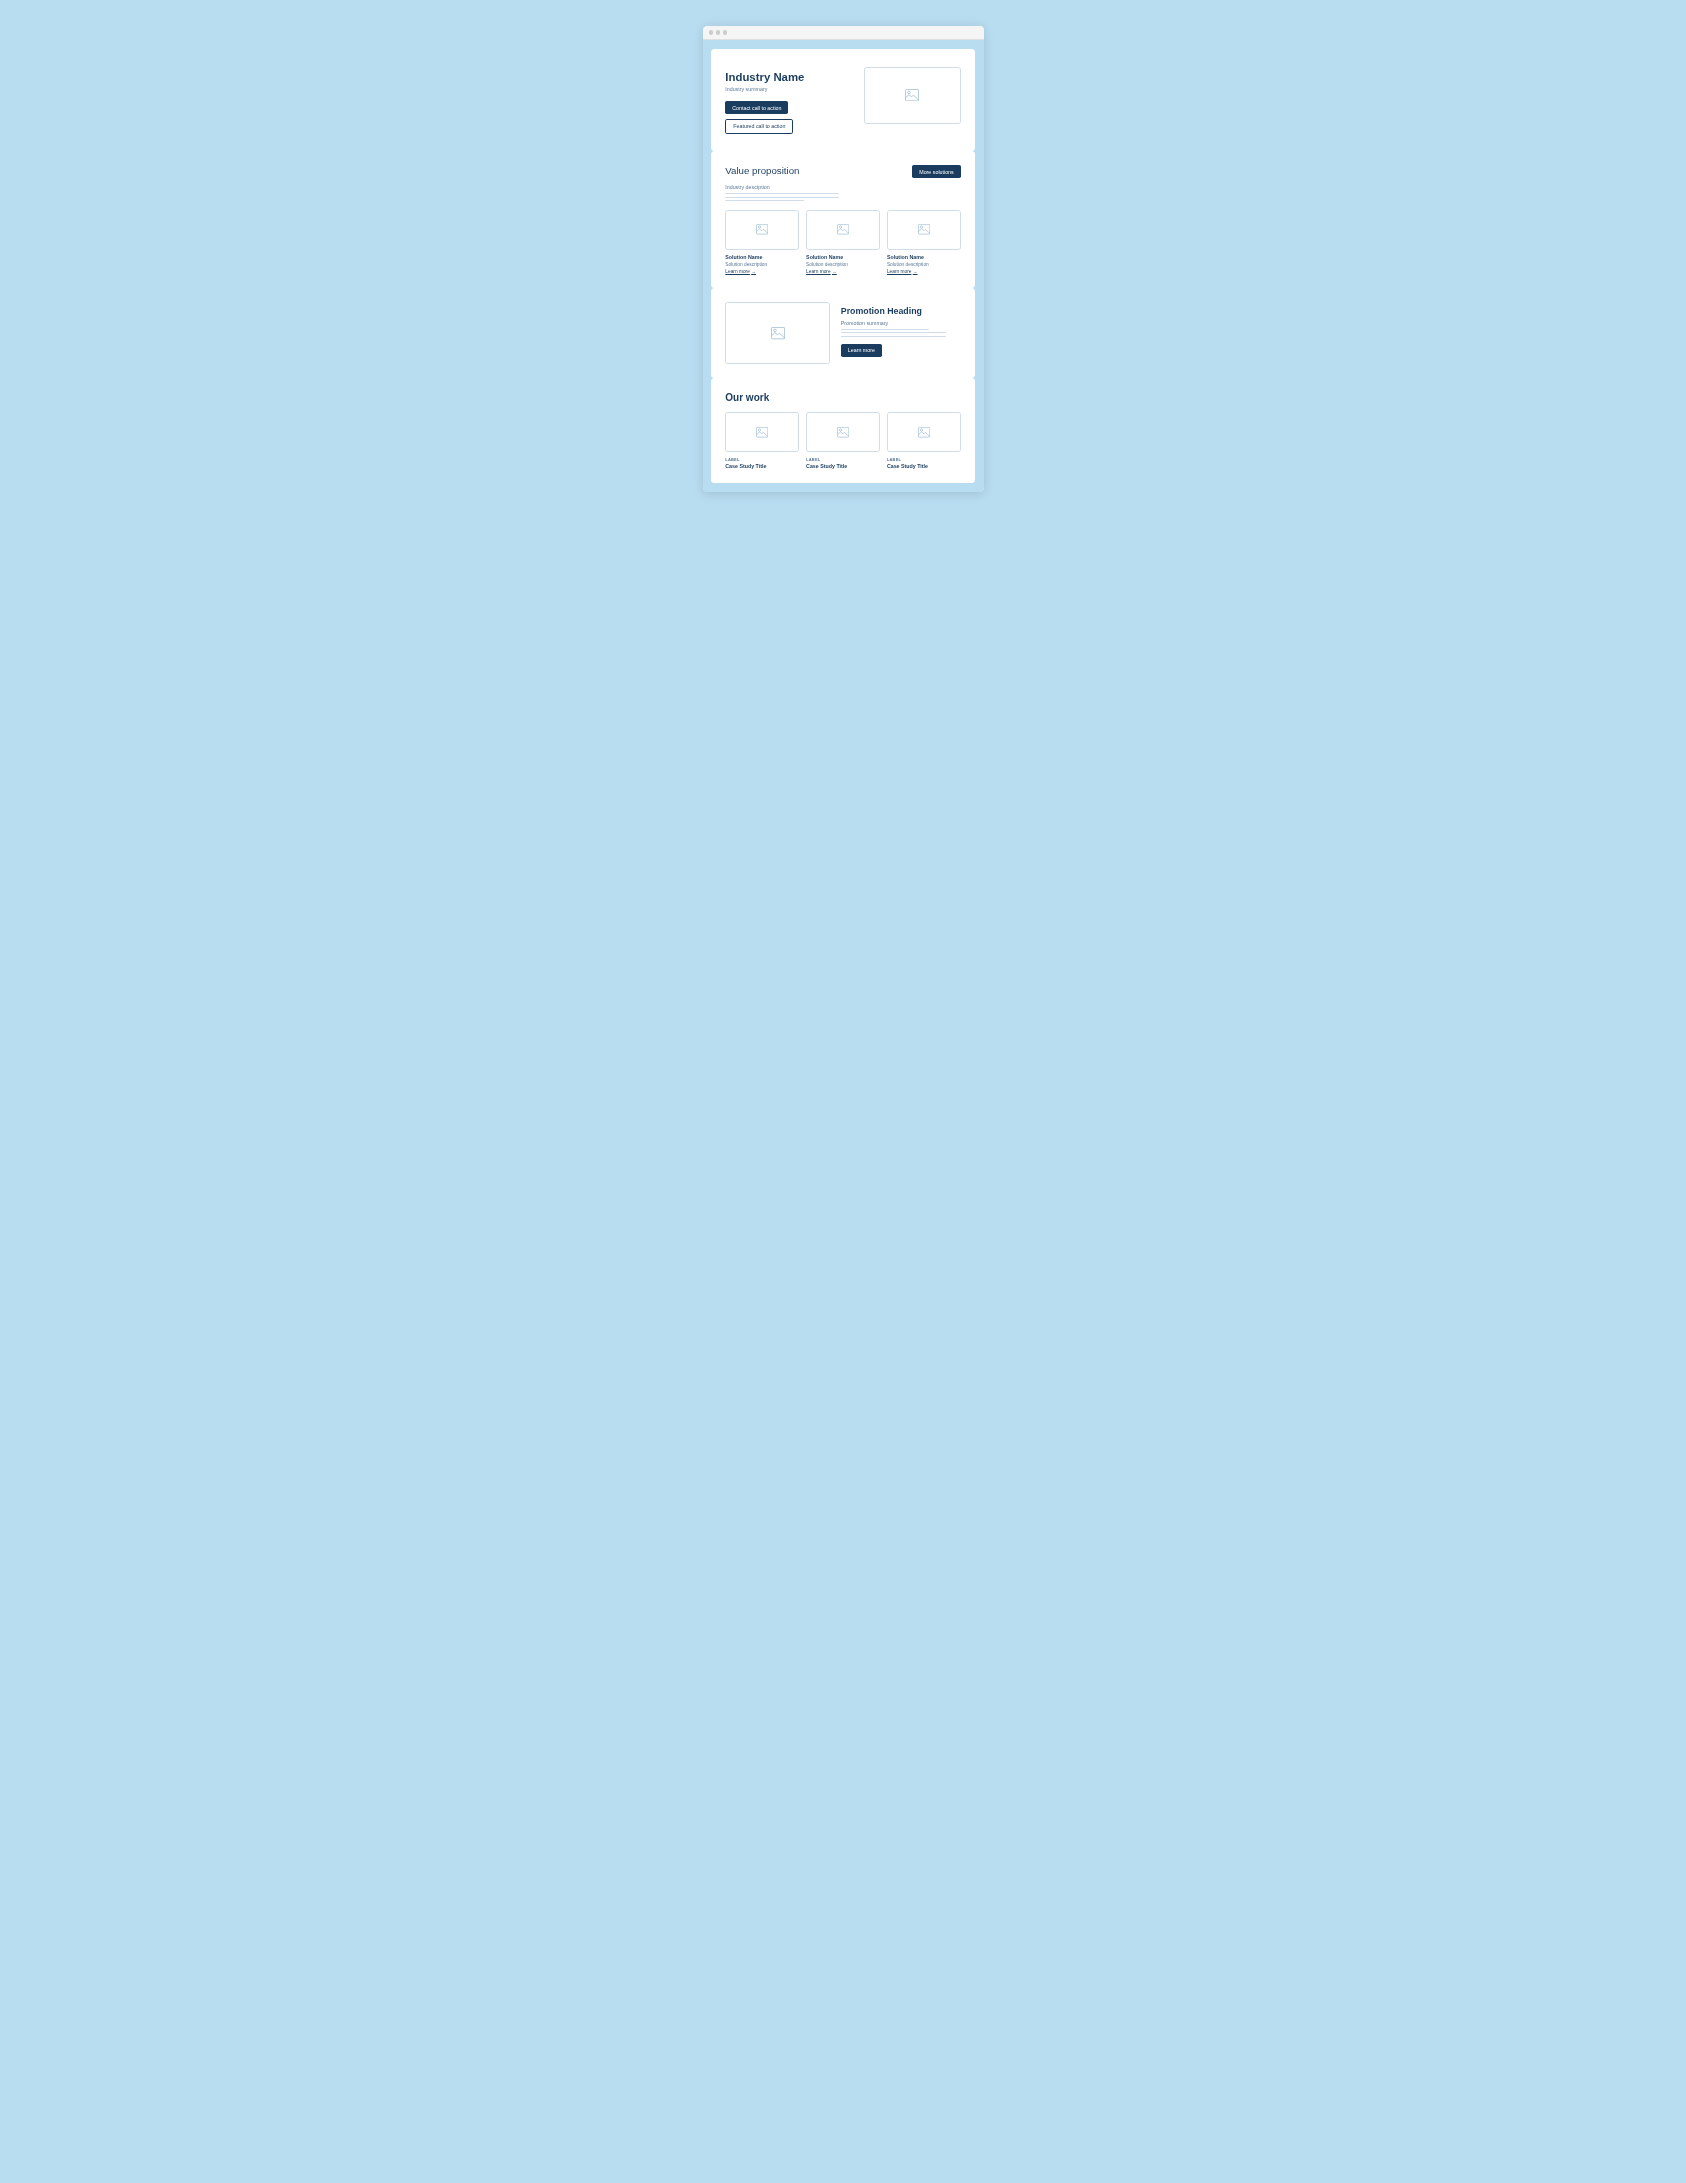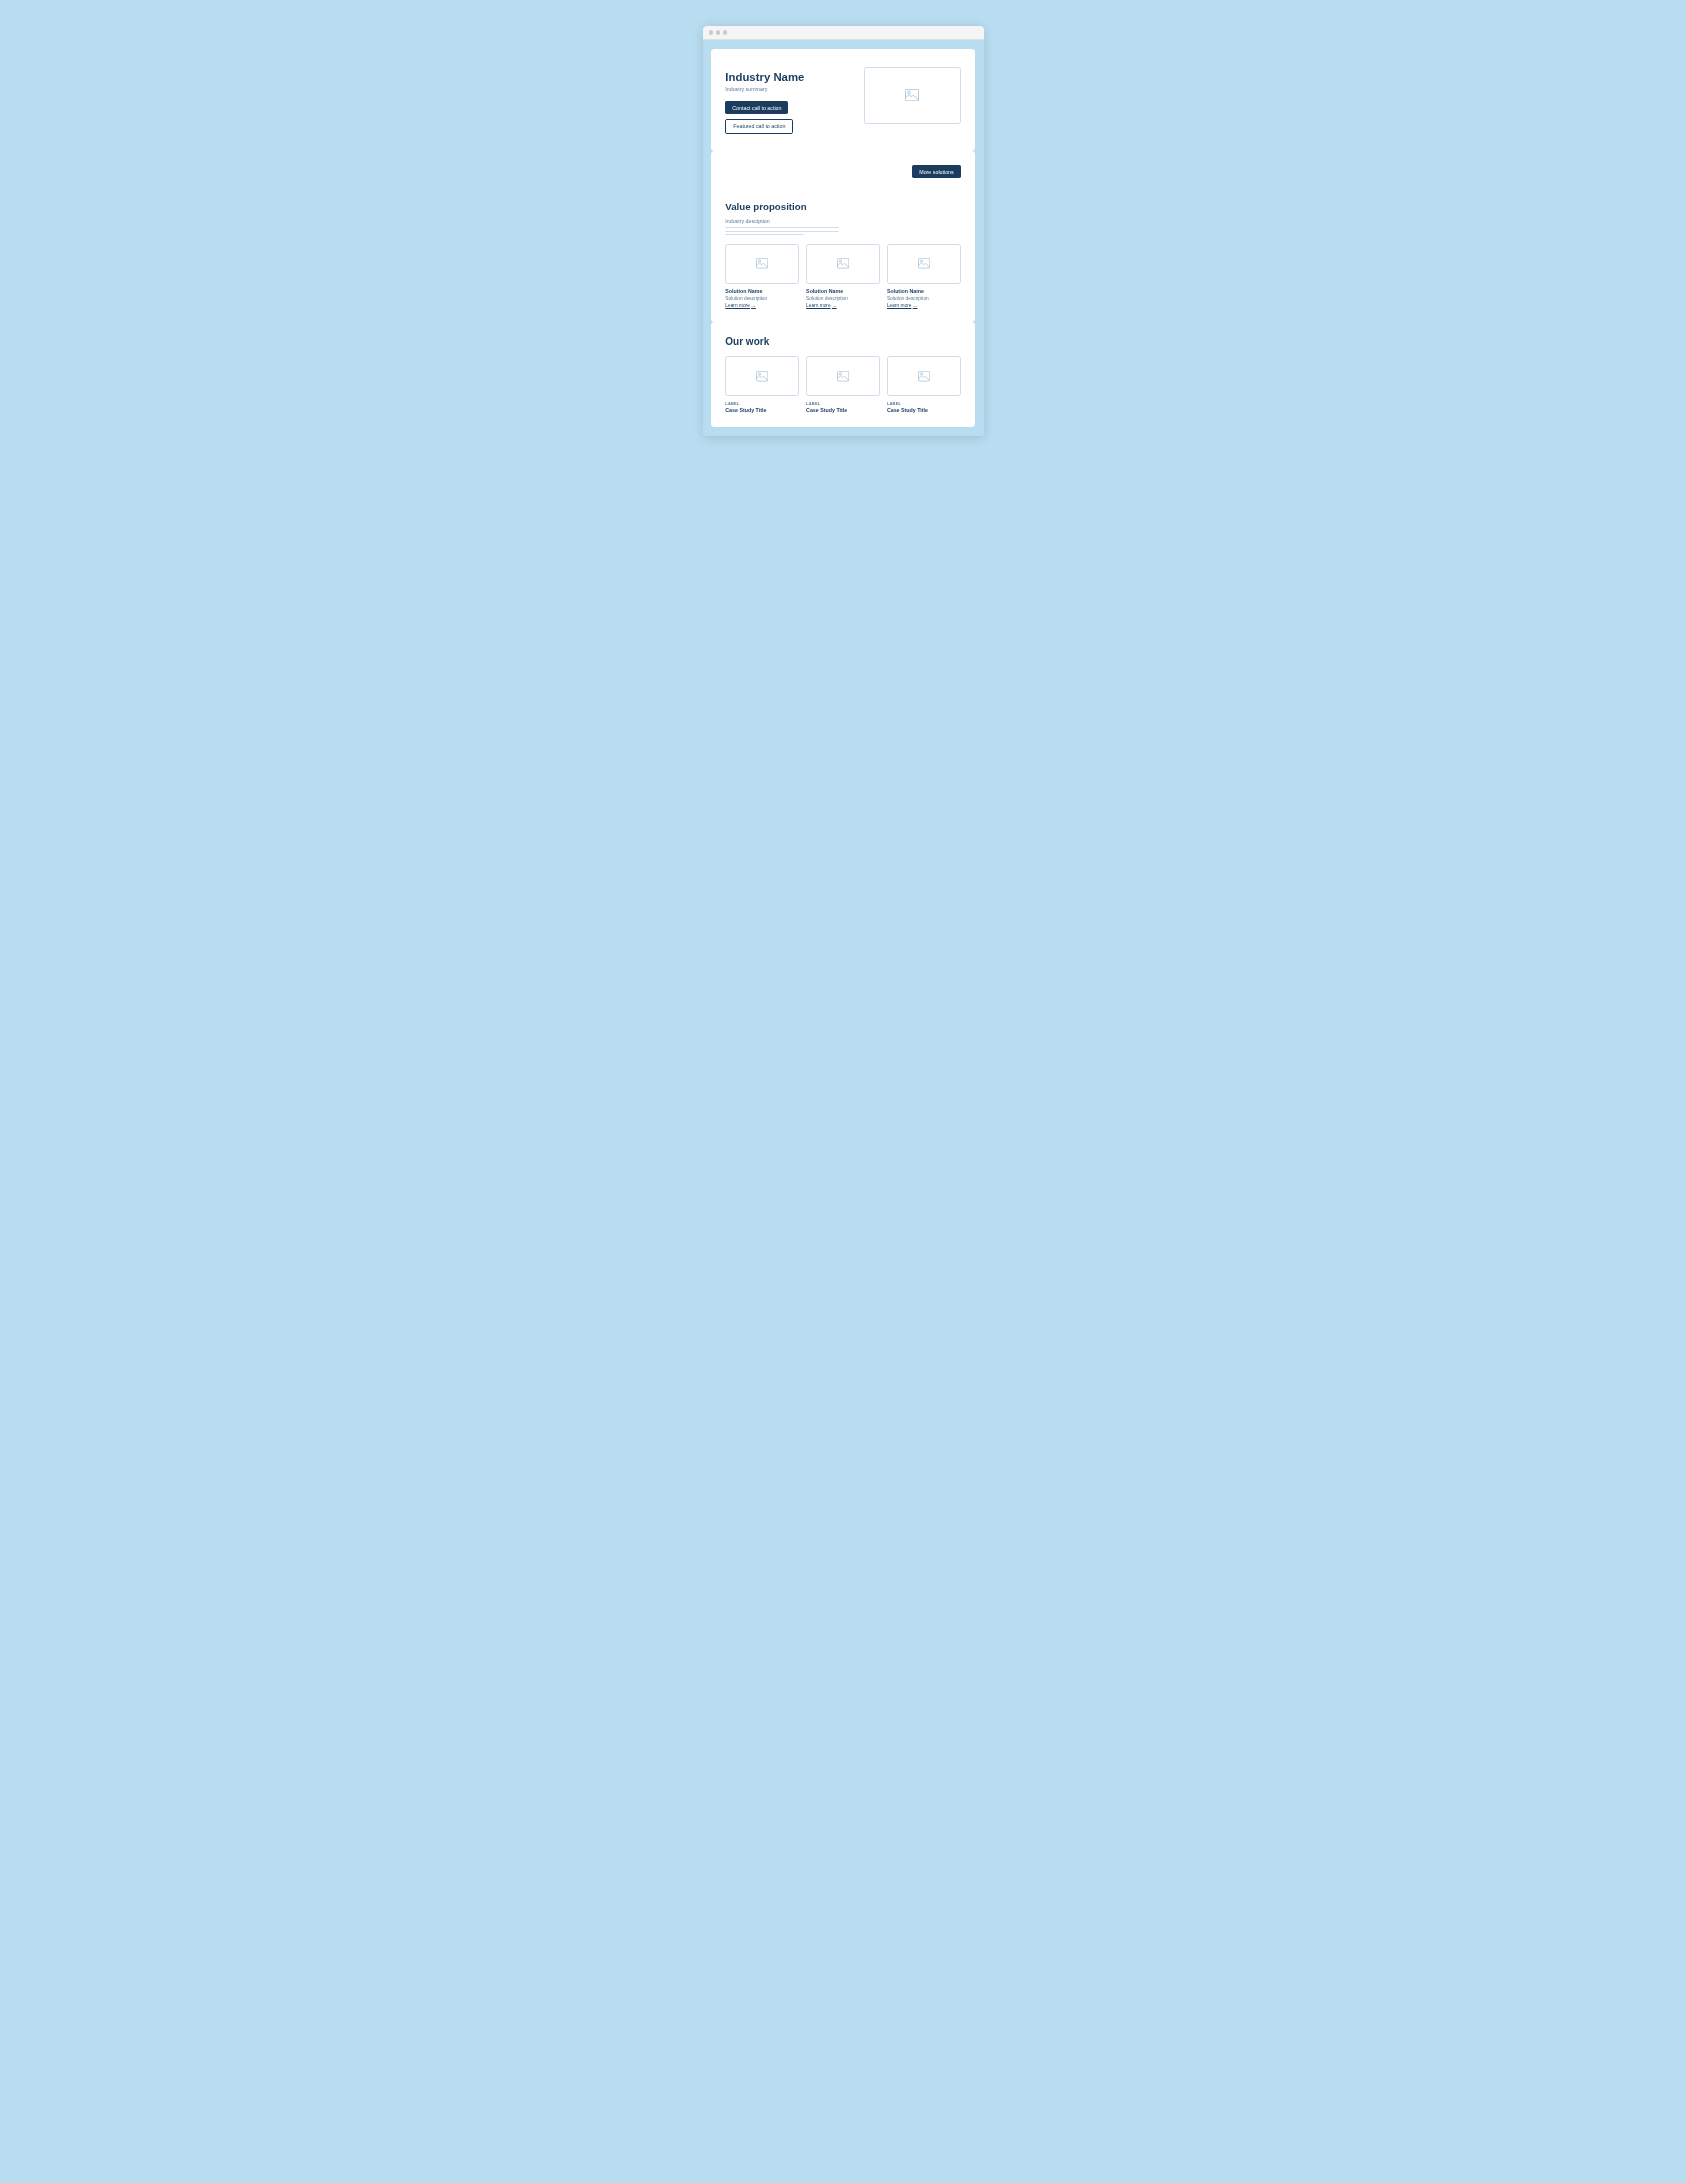--- a/index.html
+++ b/index.html
@@ -122,23 +122,22 @@
 
     .section-header {
       display: flex;
       justify-content: space-between;
       align-items: flex-start;
       margin-bottom: 5.3px;
     }
 
     .section-title {
       font-size: 9.7px;
-      font-weight: 700;
-      color: #1a3c5e;
-      margin-top: 36px;
+      font-weight: 400;
+      color: #1a3c5e;
     }
 
     .section-description {
       font-size: 5.3px;
       color: #5a7a9a;
       margin-bottom: 3.5px;
     }
 
     .desc-line {
       height: 0.9px;
@@ -381,20 +380,39 @@
           <p class="solution-name">Solution Name</p>
           <p class="solution-desc">Solution description</p>
           <span class="learn-more-link">
             <span>Learn more</span>
             <span>→</span>
           </span>
         </div>
       </div>
     </div>
 
+    <div class="promo-section">
+      <div class="promo-image">
+        <svg width="14" height="12.3" viewBox="0 0 32 28" fill="none" xmlns="http://www.w3.org/2000/svg">
+          <rect x="1" y="1" width="30" height="26" rx="2" stroke="#8aaecc" stroke-width="1.5"></rect>
+          <circle cx="9" cy="8" r="3" stroke="#8aaecc" stroke-width="1.5"></circle>
+          <path d="M1 20l8-7 6 5 4-4 12 11" stroke="#8aaecc" stroke-width="1.5" stroke-linejoin="round"></path>
+        </svg>
+      </div>
+      <div class="promo-content">
+        <h2 class="promo-title">Promotion Heading</h2>
+        <p class="promo-summary">Promotion summary</p>
+        <div class="promo-lines">
+          <div class="desc-line full" style="max-width:88px;"></div>
+          <div class="desc-line full" style="margin-top:2.6px;max-width:105px;"></div>
+          <div class="desc-line full" style="margin-top:2.6px;max-width:105px;"></div>
+        </div>
+        <button class="btn-primary">Learn more</button>
+      </div>
+    </div>
 
     <div class="work-section">
       <h2 class="work-title">Our work</h2>
 
       <div class="work-grid">
 
         <div class="work-card">
           <div class="work-image">
             <svg width="12.3" height="10.5" viewBox="0 0 32 28" fill="none" xmlns="http://www.w3.org/2000/svg">
               <rect x="1" y="1" width="30" height="26" rx="2" stroke="#8aaecc" stroke-width="1.5"></rect>

